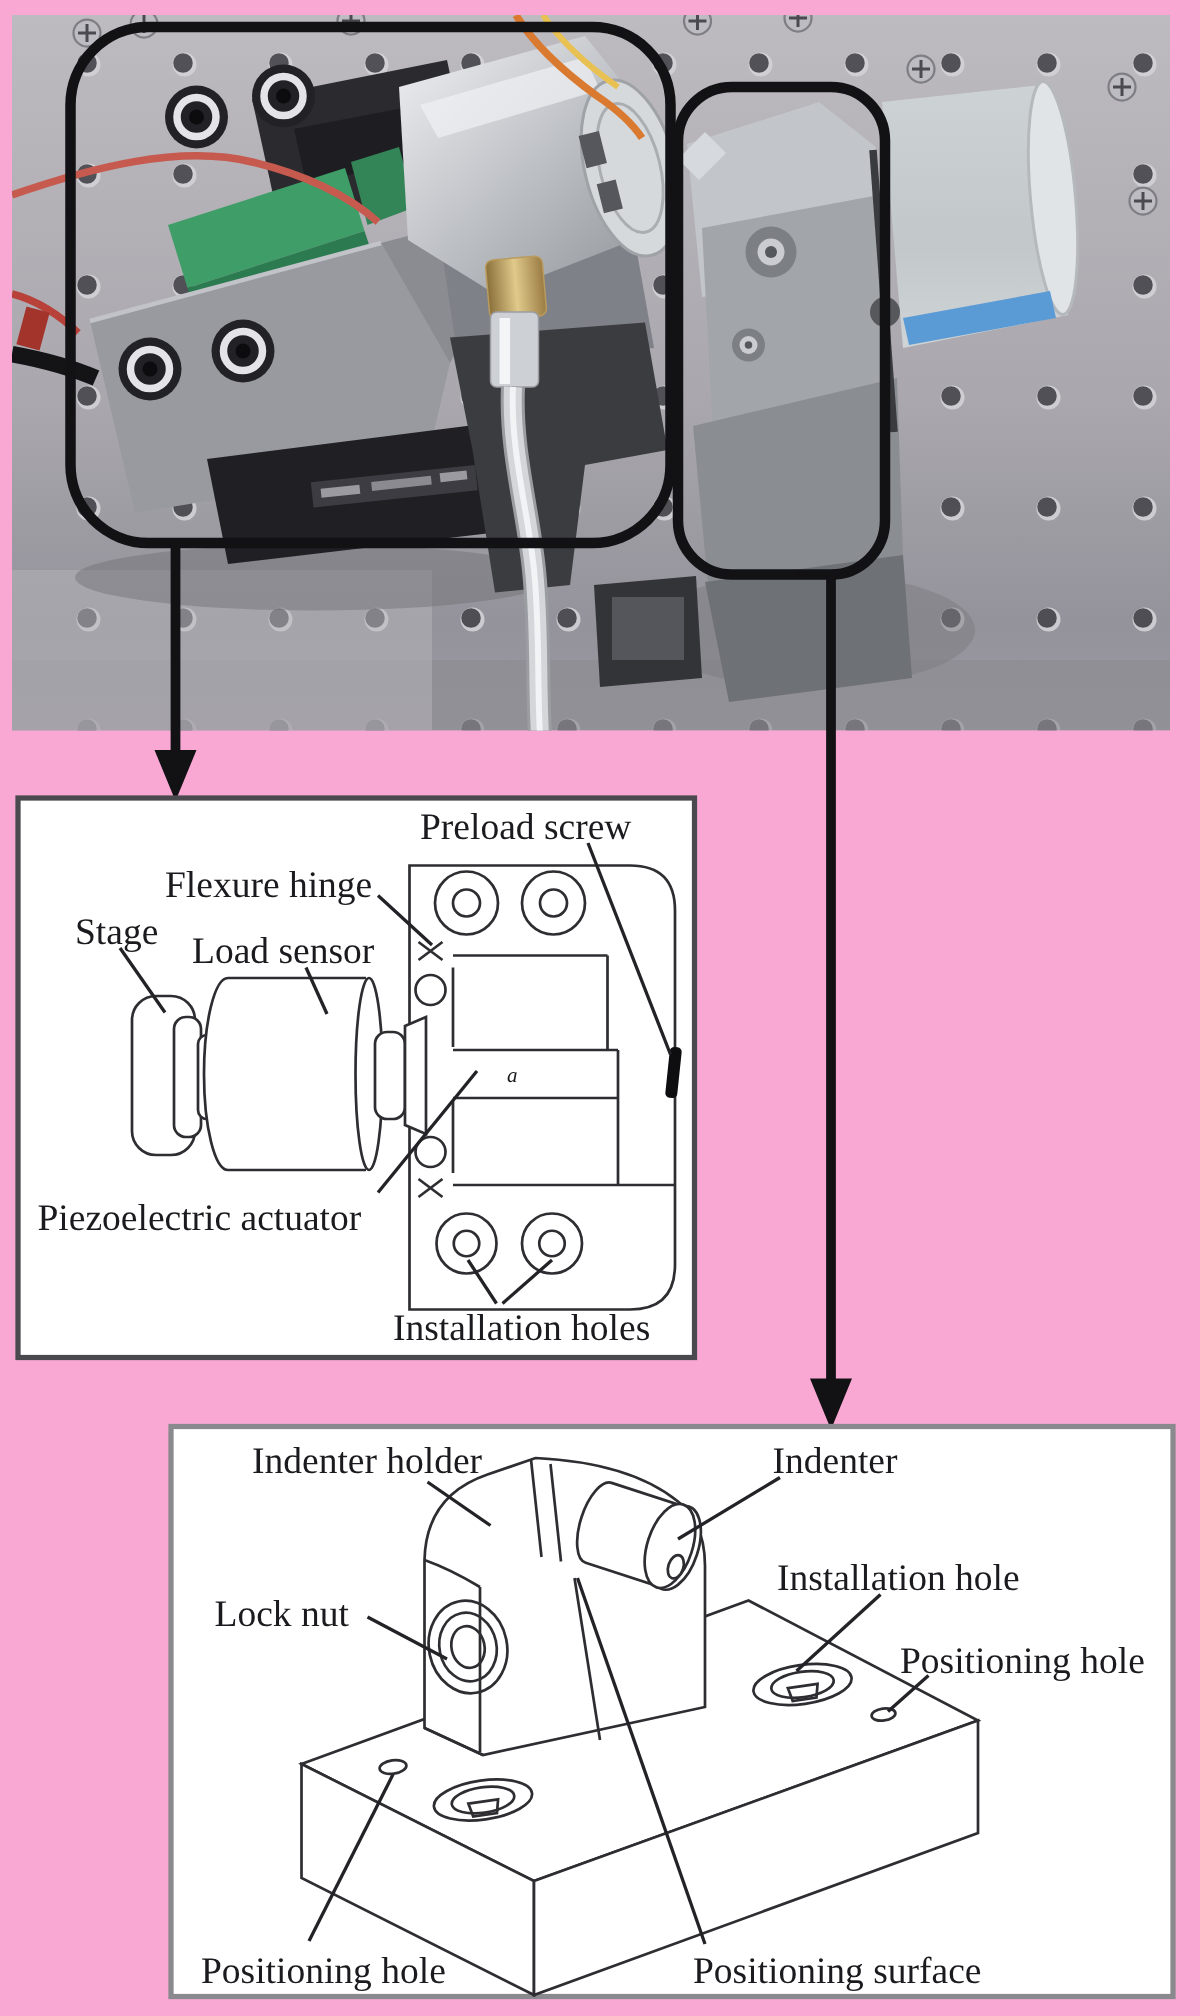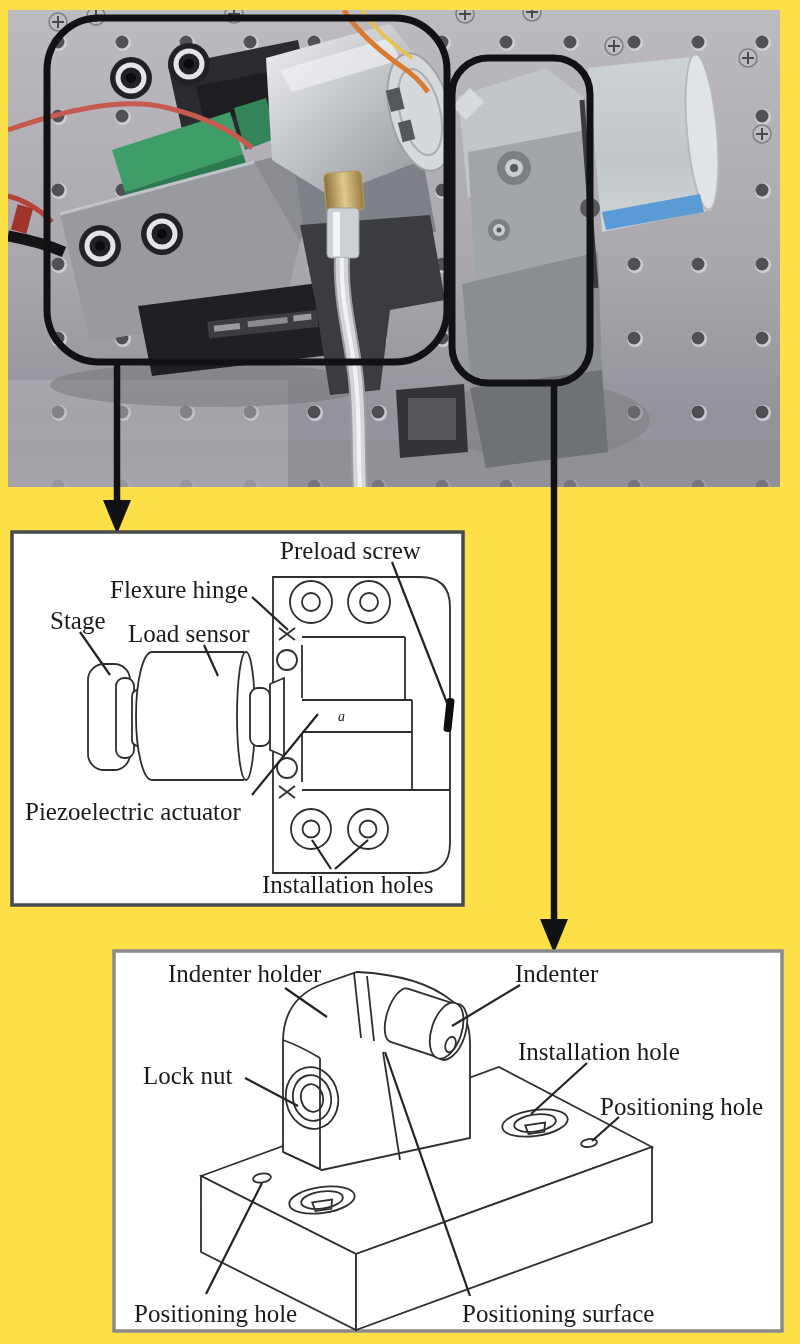--- a/index.html
+++ b/index.html
@@ -1,16 +1,16 @@
 <!DOCTYPE html>
 <html><head>
 <meta charset="utf-8">
 <style>
   html,body{margin:0;padding:0;background:#ffffff;}
-  #page{position:relative;width:800px;height:1344px;background:#fde047;overflow:hidden;}
+  #page{position:relative;width:800px;height:1344px;background:#f9a8d4;overflow:hidden;}
   svg{display:block;}
   .dfill{fill:#ffffff;stroke:#2e2e32;stroke-width:1.8;}
   .dline{fill:none;stroke:#2e2e32;stroke-width:1.8;}
   .leader{fill:none;stroke:#232327;stroke-width:2.2;}
   .lbl{font-family:"Liberation Serif",serif;font-size:25px;fill:#1b1b1f;}
   .lblsm{font-family:"Liberation Serif",serif;font-size:14px;font-style:italic;fill:#1b1b1f;}
   .annot{fill:none;stroke:#121214;stroke-width:7;}
 </style>
 </head>
 <body>

